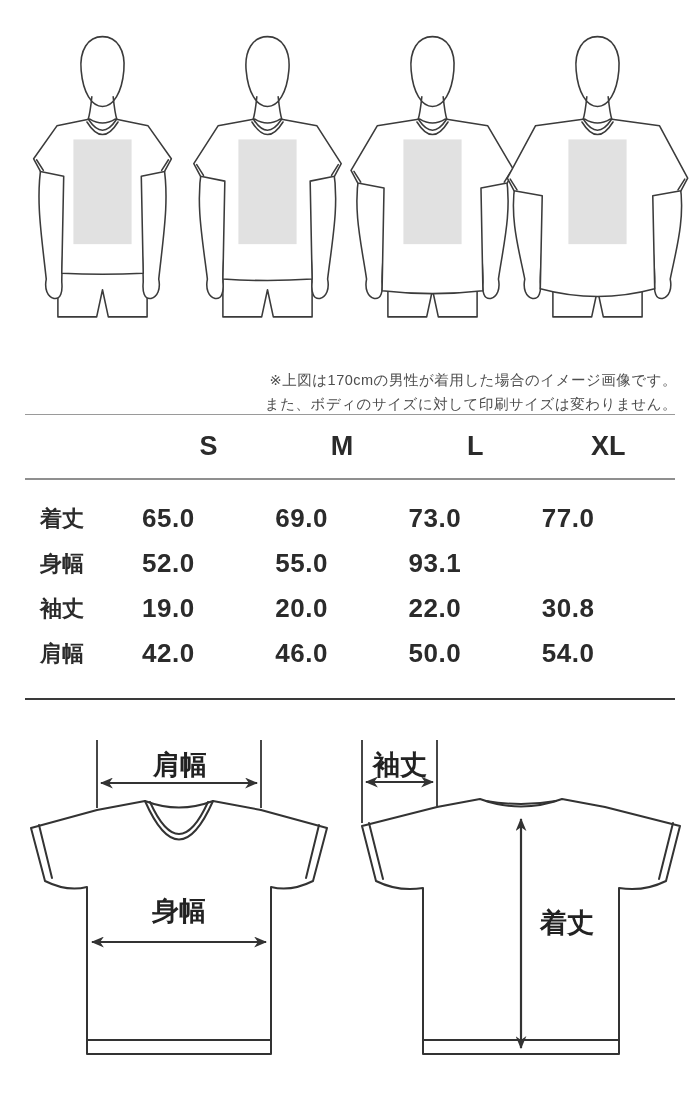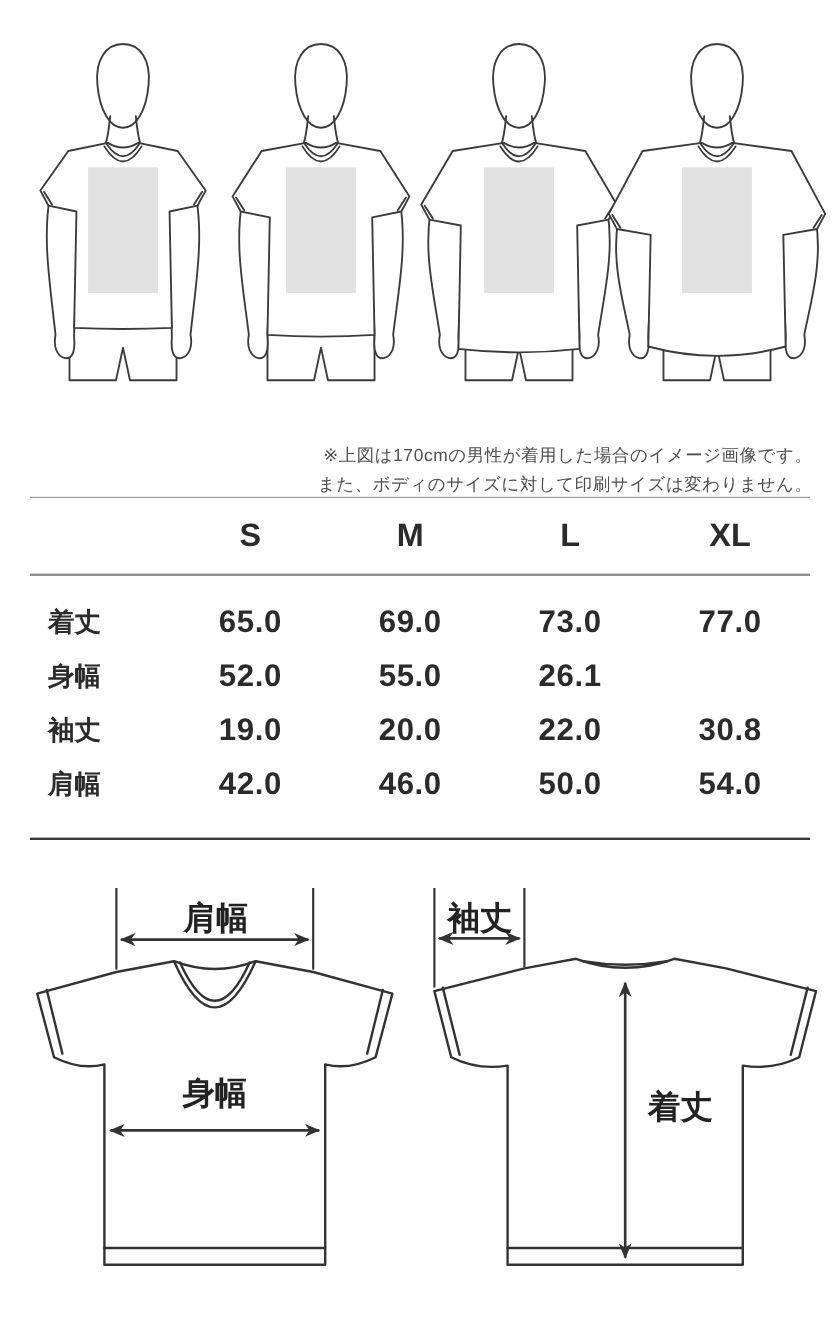--- a/index.html
+++ b/index.html
@@ -26,21 +26,21 @@
   .size-table{
     position:absolute;top:414px;left:25px;width:650px;
     border-top:1px solid #9a9a9a;border-bottom:2px solid #3a3a3a;
     color:#2b2b2b;
   }
   .st-grid{display:grid;grid-template-columns:18% 20.5% 20.5% 20.5% 20.5%;align-items:center;}
   .st-header{height:63px;border-bottom:2px solid #8f8f8f;}
   .st-header .st-cell{font-size:27px;font-weight:700;text-align:center;}
   .st-body{padding:16px 0 22px 0;}
   .st-row{height:45px;}
-  .st-cell{text-align:center;}
+  .st-cell{text-align:left;}
   .st-val{font-size:26px;font-weight:600;letter-spacing:0.5px;}
   .st-label{font-size:22px;font-weight:600;text-align:left;padding-left:15px;}
 
   
   .diag{position:absolute;top:720px;}
   .diag-front{left:15px;}
   .diag-back{left:350px;}
   .dline{stroke:#333;stroke-width:2;fill:none;stroke-linecap:round;stroke-linejoin:round;}
   .dshape{stroke:#333;stroke-width:2;fill:#fff;stroke-linecap:round;stroke-linejoin:round;}
   .dext{stroke:#333;stroke-width:1.8;fill:none;}
@@ -127,21 +127,21 @@
       <div class="st-cell st-label">着丈</div>
       <div class="st-cell st-val">65.0</div>
       <div class="st-cell st-val">69.0</div>
       <div class="st-cell st-val">73.0</div>
       <div class="st-cell st-val">77.0</div>
     </div>
     <div class="st-grid st-row">
       <div class="st-cell st-label">身幅</div>
       <div class="st-cell st-val">52.0</div>
       <div class="st-cell st-val">55.0</div>
-      <div class="st-cell st-val">26.1</div>
+      <div class="st-cell st-val">93.1</div>
     </div>
     <div class="st-grid st-row">
       <div class="st-cell st-label">袖丈</div>
       <div class="st-cell st-val">19.0</div>
       <div class="st-cell st-val">20.0</div>
       <div class="st-cell st-val">22.0</div>
       <div class="st-cell st-val">30.8</div>
     </div>
     <div class="st-grid st-row">
       <div class="st-cell st-label">肩幅</div>

